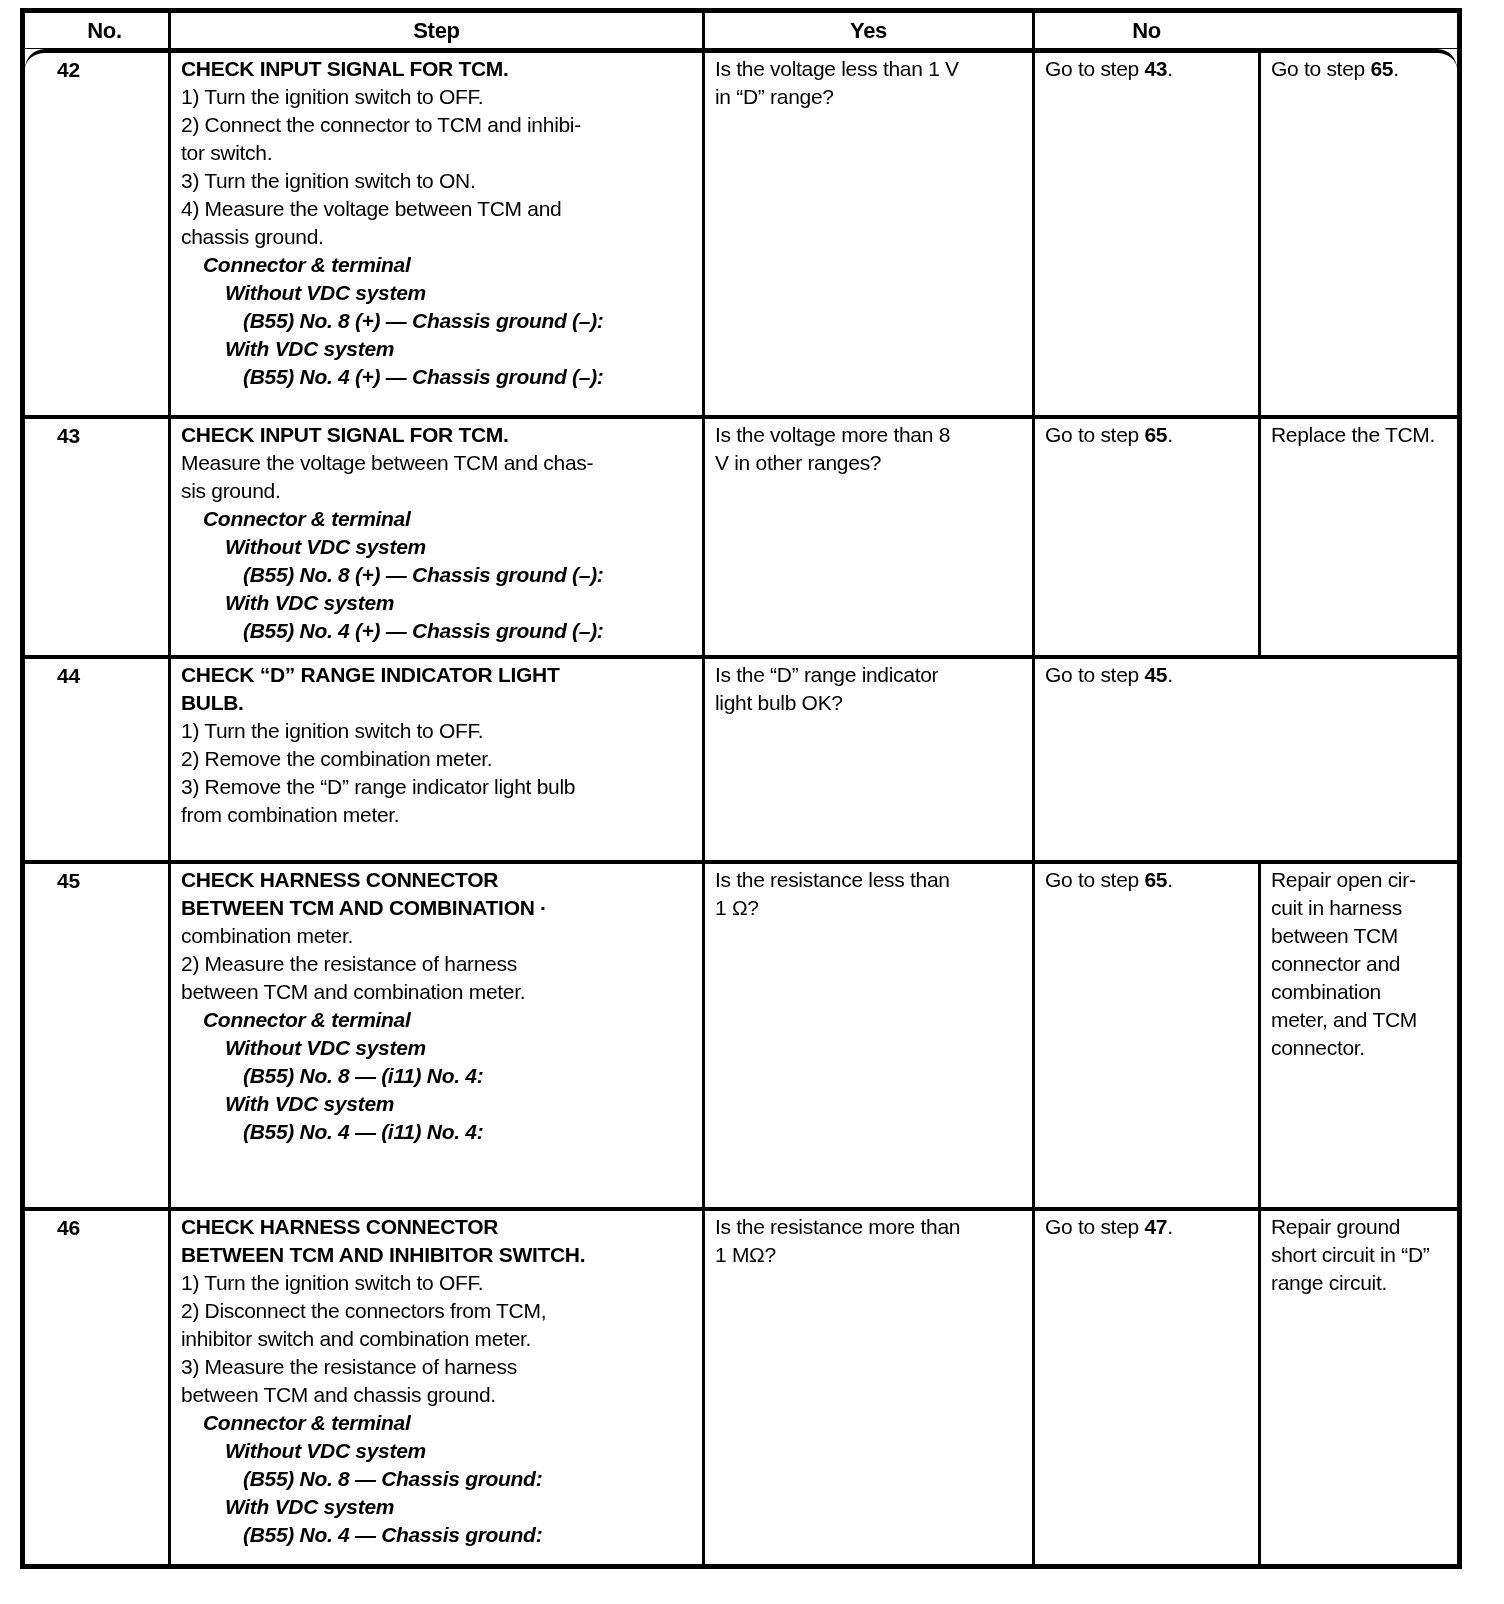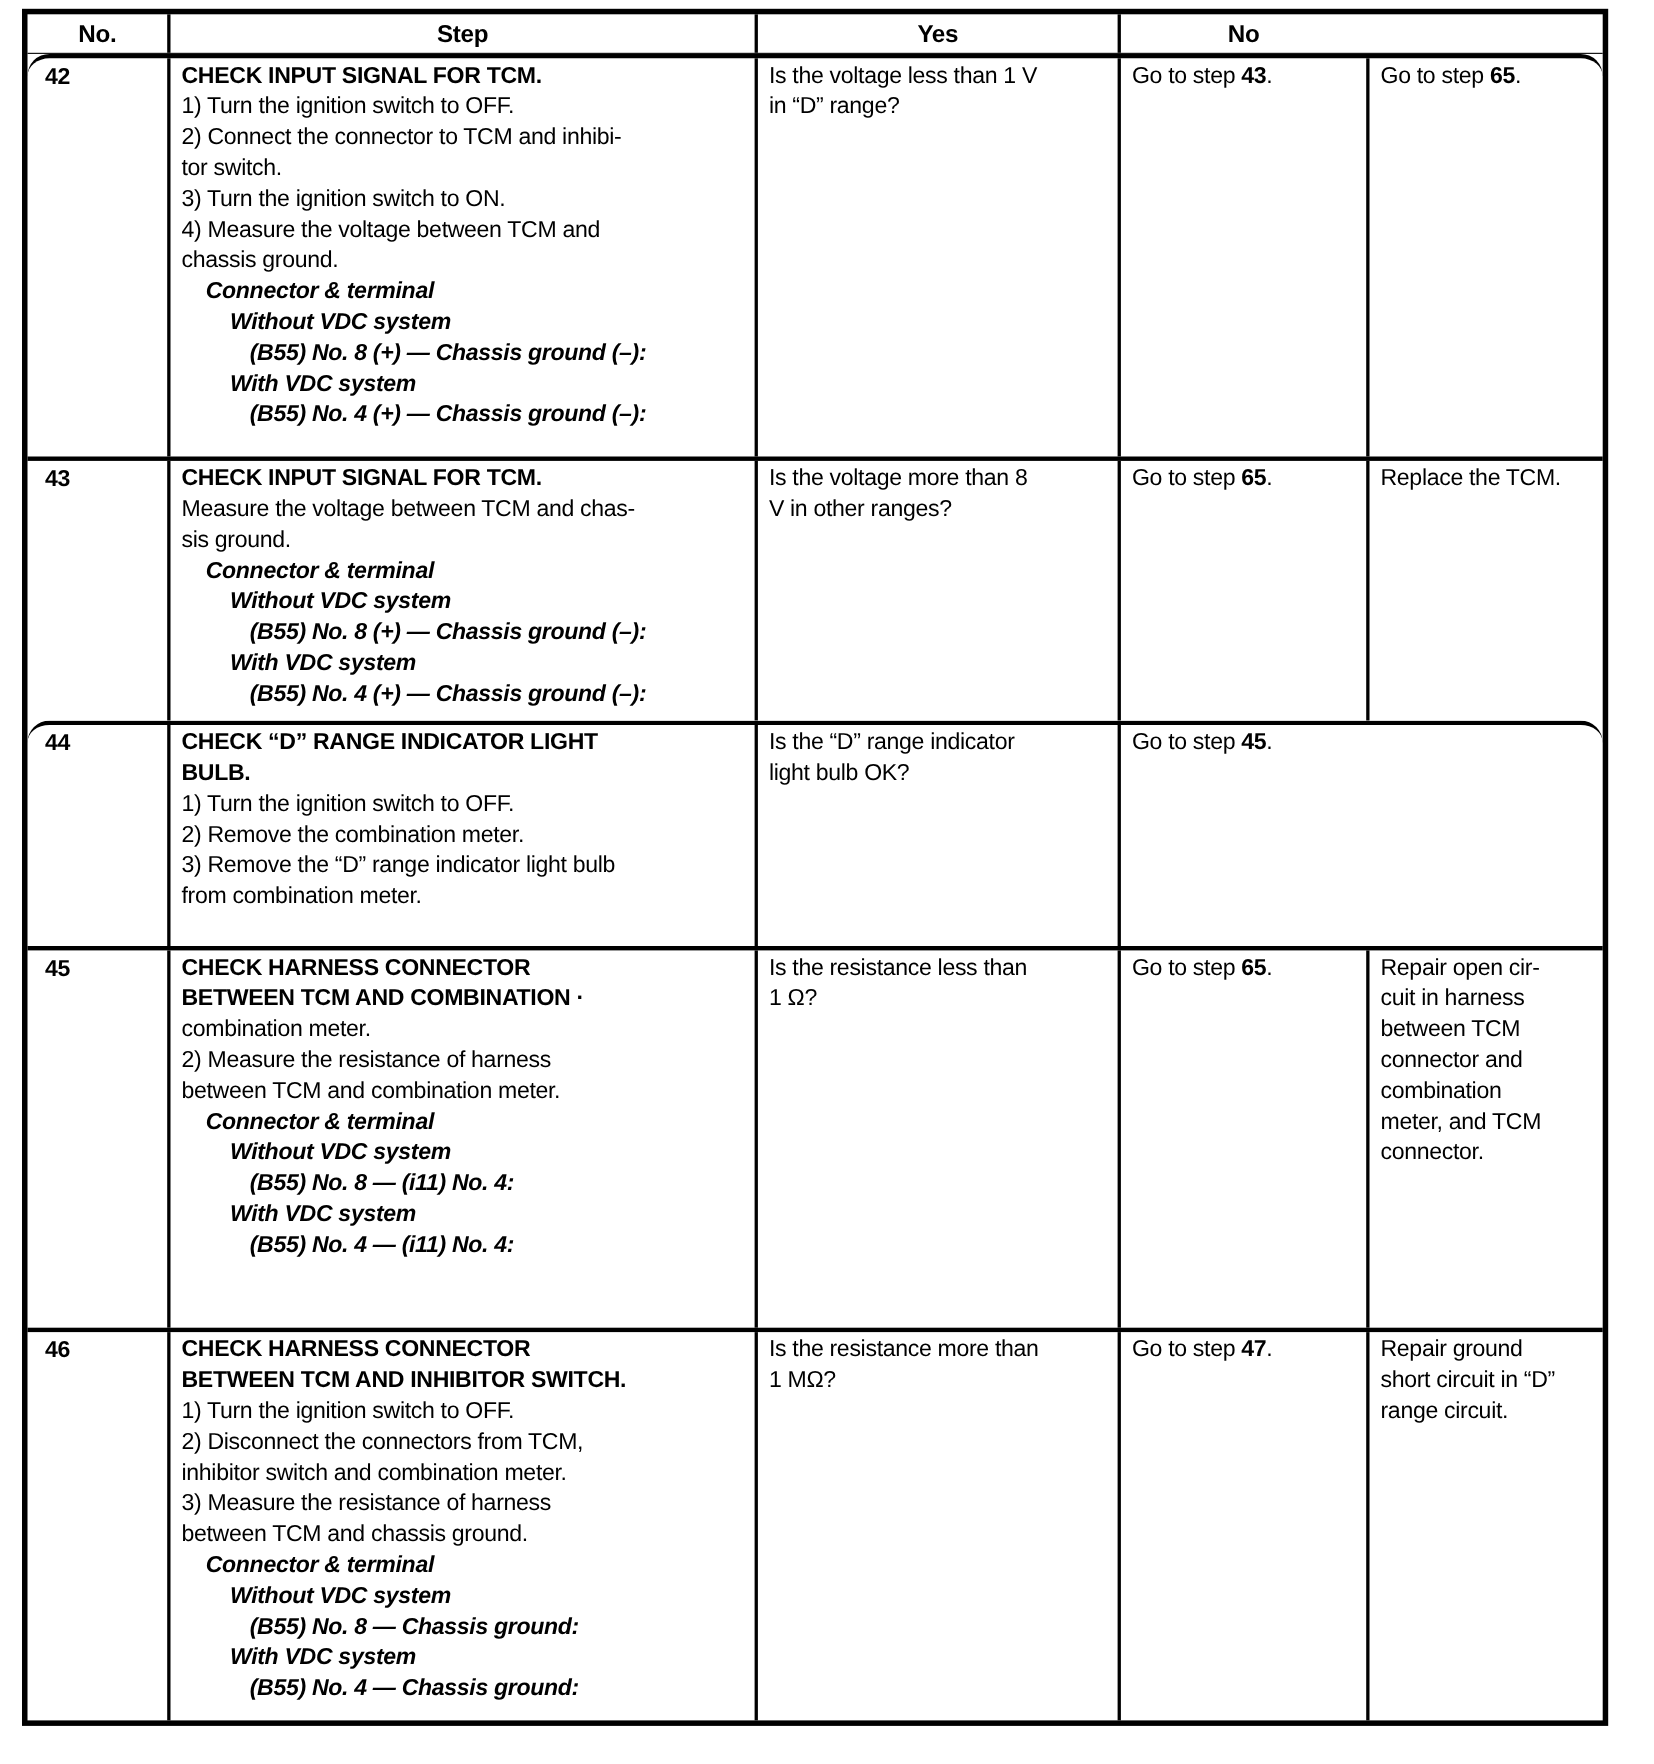--- a/index.html
+++ b/index.html
@@ -18,20 +18,21 @@
     position:absolute;
     left:20px;top:8px;
     width:1442px;
     border:5px solid #000;
     background:#fff;
   }
   .tr{
     display:grid;
     grid-template-columns:127px 534px 330px 226px 1fr;
     border-top:4px solid #000;
+    padding-left:16px;
   }
   .tr.thead{border-top:none;min-height:36px;border-bottom:1px solid #000;}
   .td{
     border-left:3px solid #000;
     padding:2px 6px 4px 10px;
     overflow:hidden;
   }
   .td:first-child{border-left:none;}
   .th{
     display:flex;align-items:center;justify-content:center;
@@ -41,21 +42,21 @@
   .no-cell{font-weight:bold;padding-left:16px;padding-top:3px;}
   .line{white-space:nowrap;}
   .line.h{font-weight:bold;}
   .line.c1{font-weight:bold;font-style:italic;padding-left:22px;}
   .line.c2{font-weight:bold;font-style:italic;padding-left:44px;}
   .line.c3{font-weight:bold;font-style:italic;padding-left:62px;}
   .line b{font-weight:bold;}
   
   .r0{min-height:366px;border-radius:20px;}
   .r1{min-height:240px;}
-  .r2{min-height:205px;border-radius:20px;}
+  .r2{min-height:205px;}
   .r3{min-height:347px;}
   .r4{min-height:357px;}
 </style>
 </head>
 <body>
 
 <div id="page">
   <div id="diag-table">
       <div class="tr thead">
         <div class="td th">No.</div>

